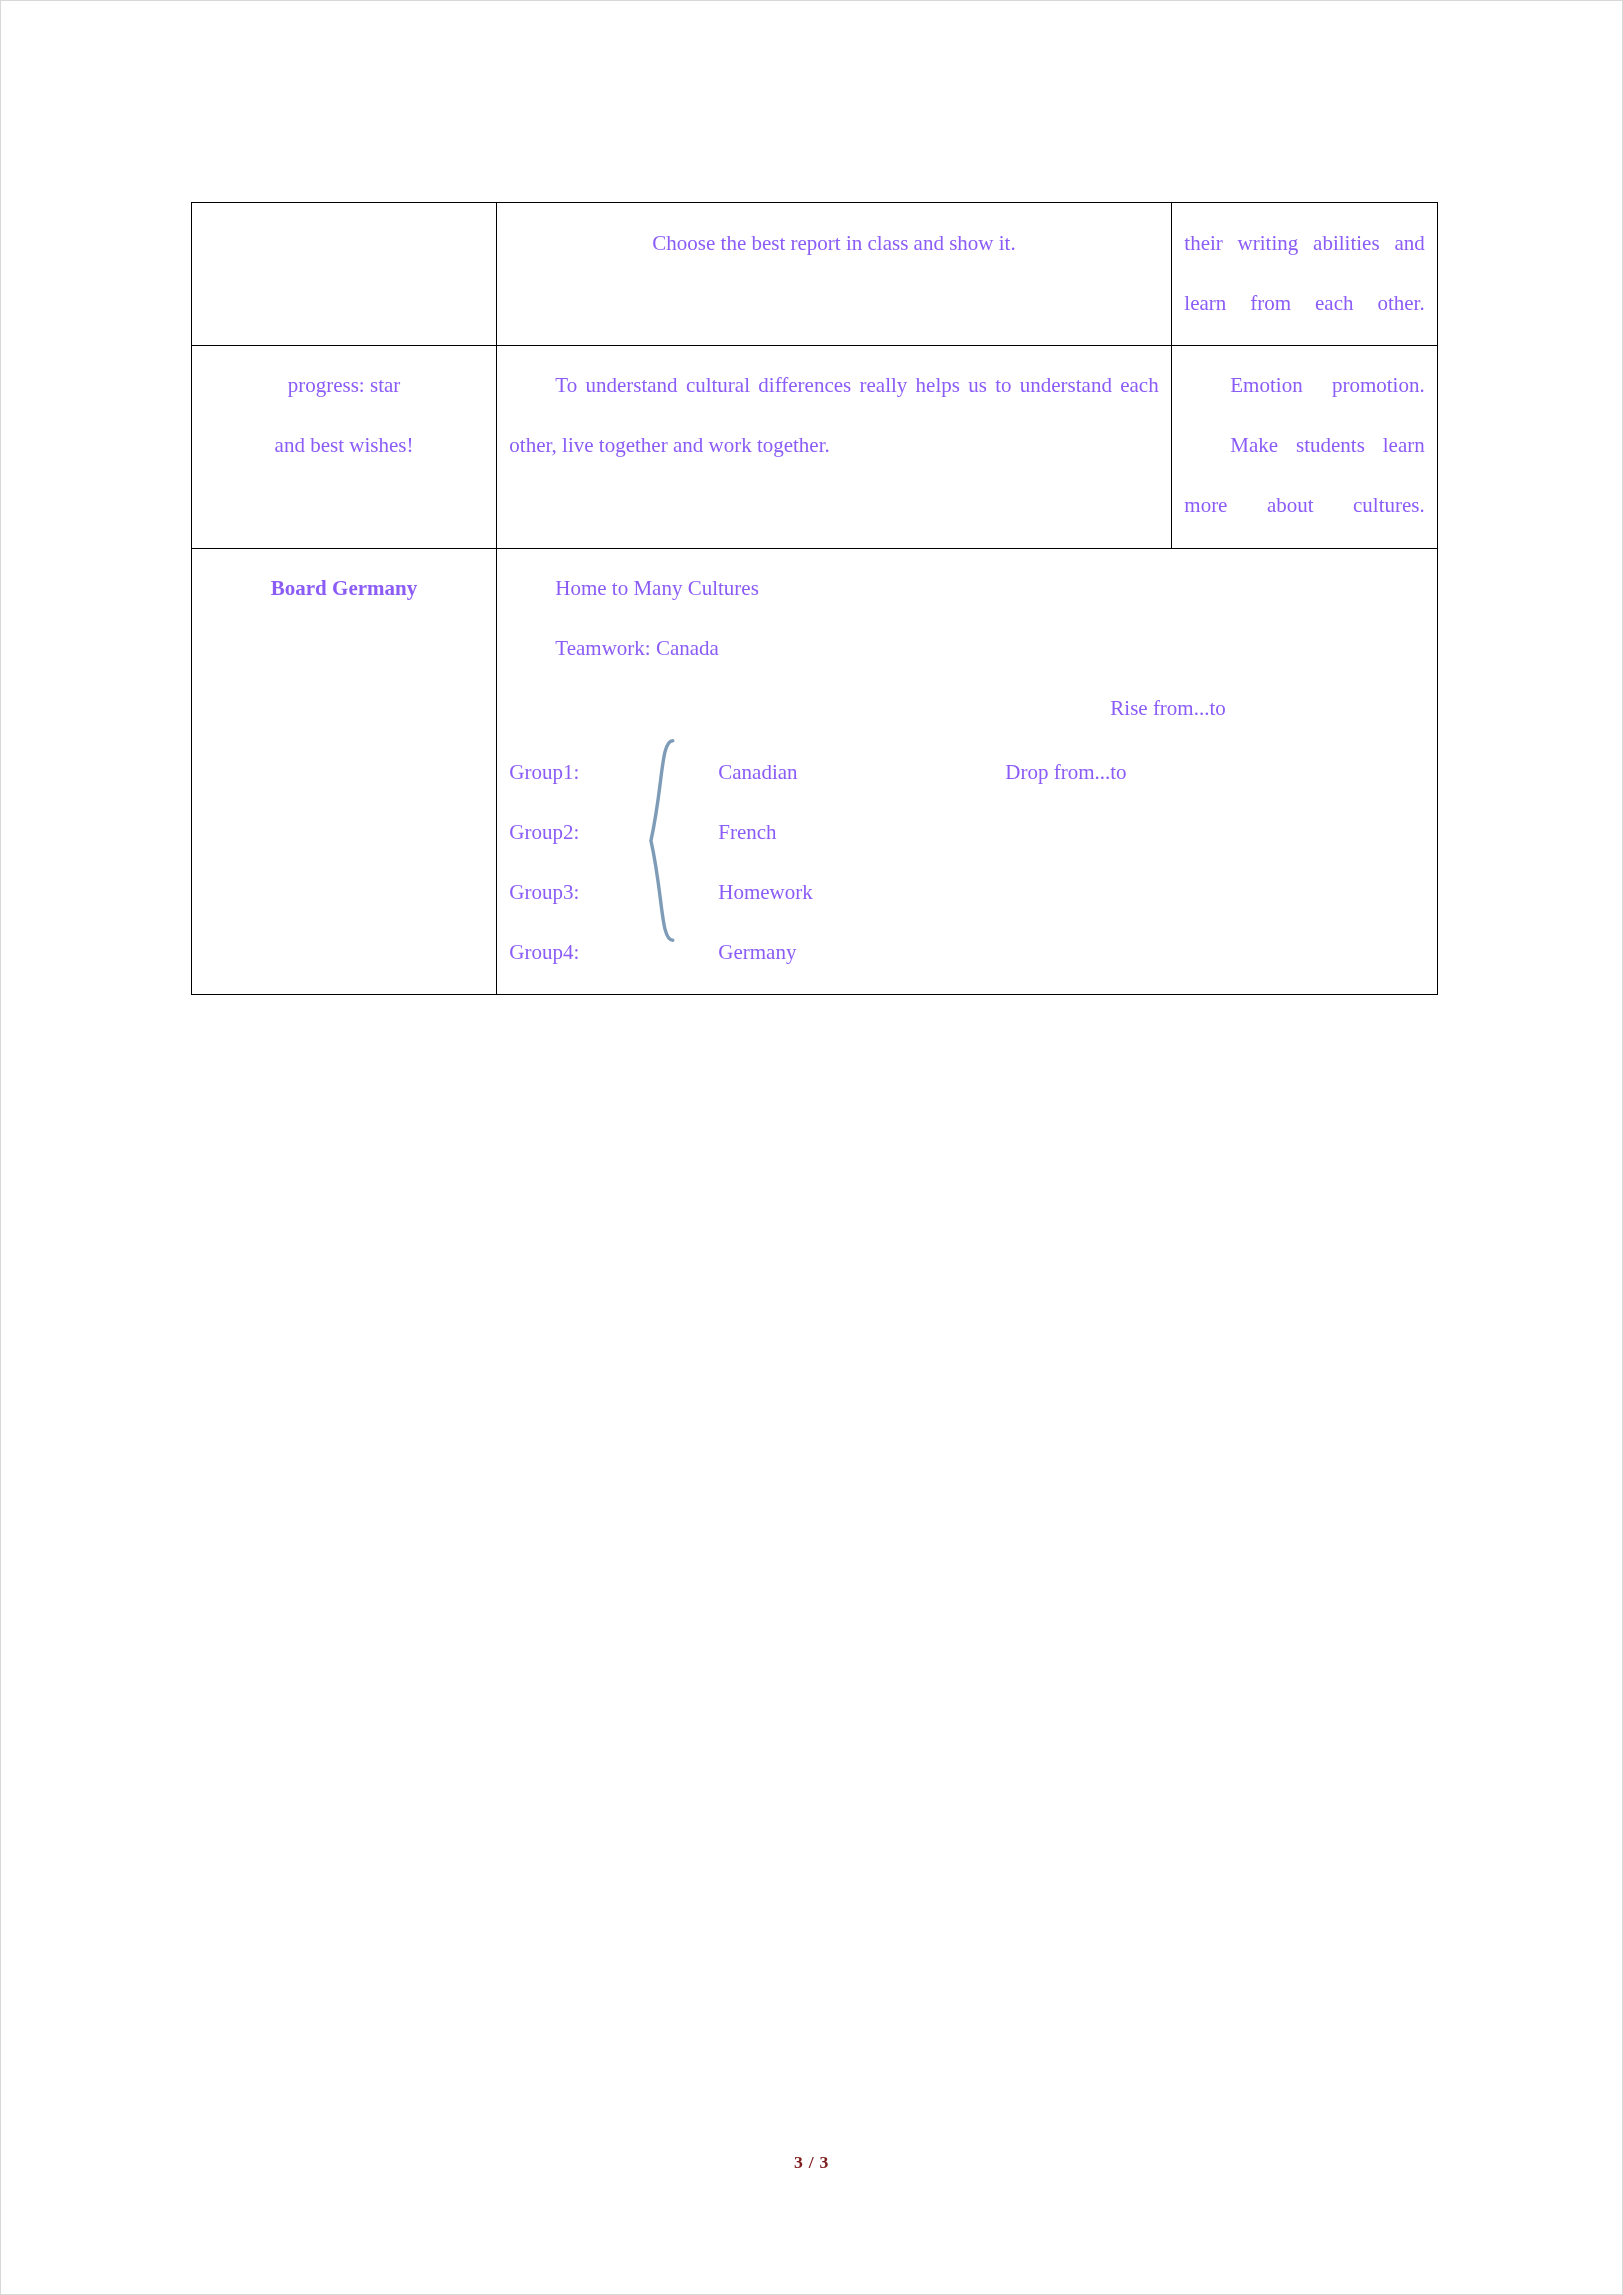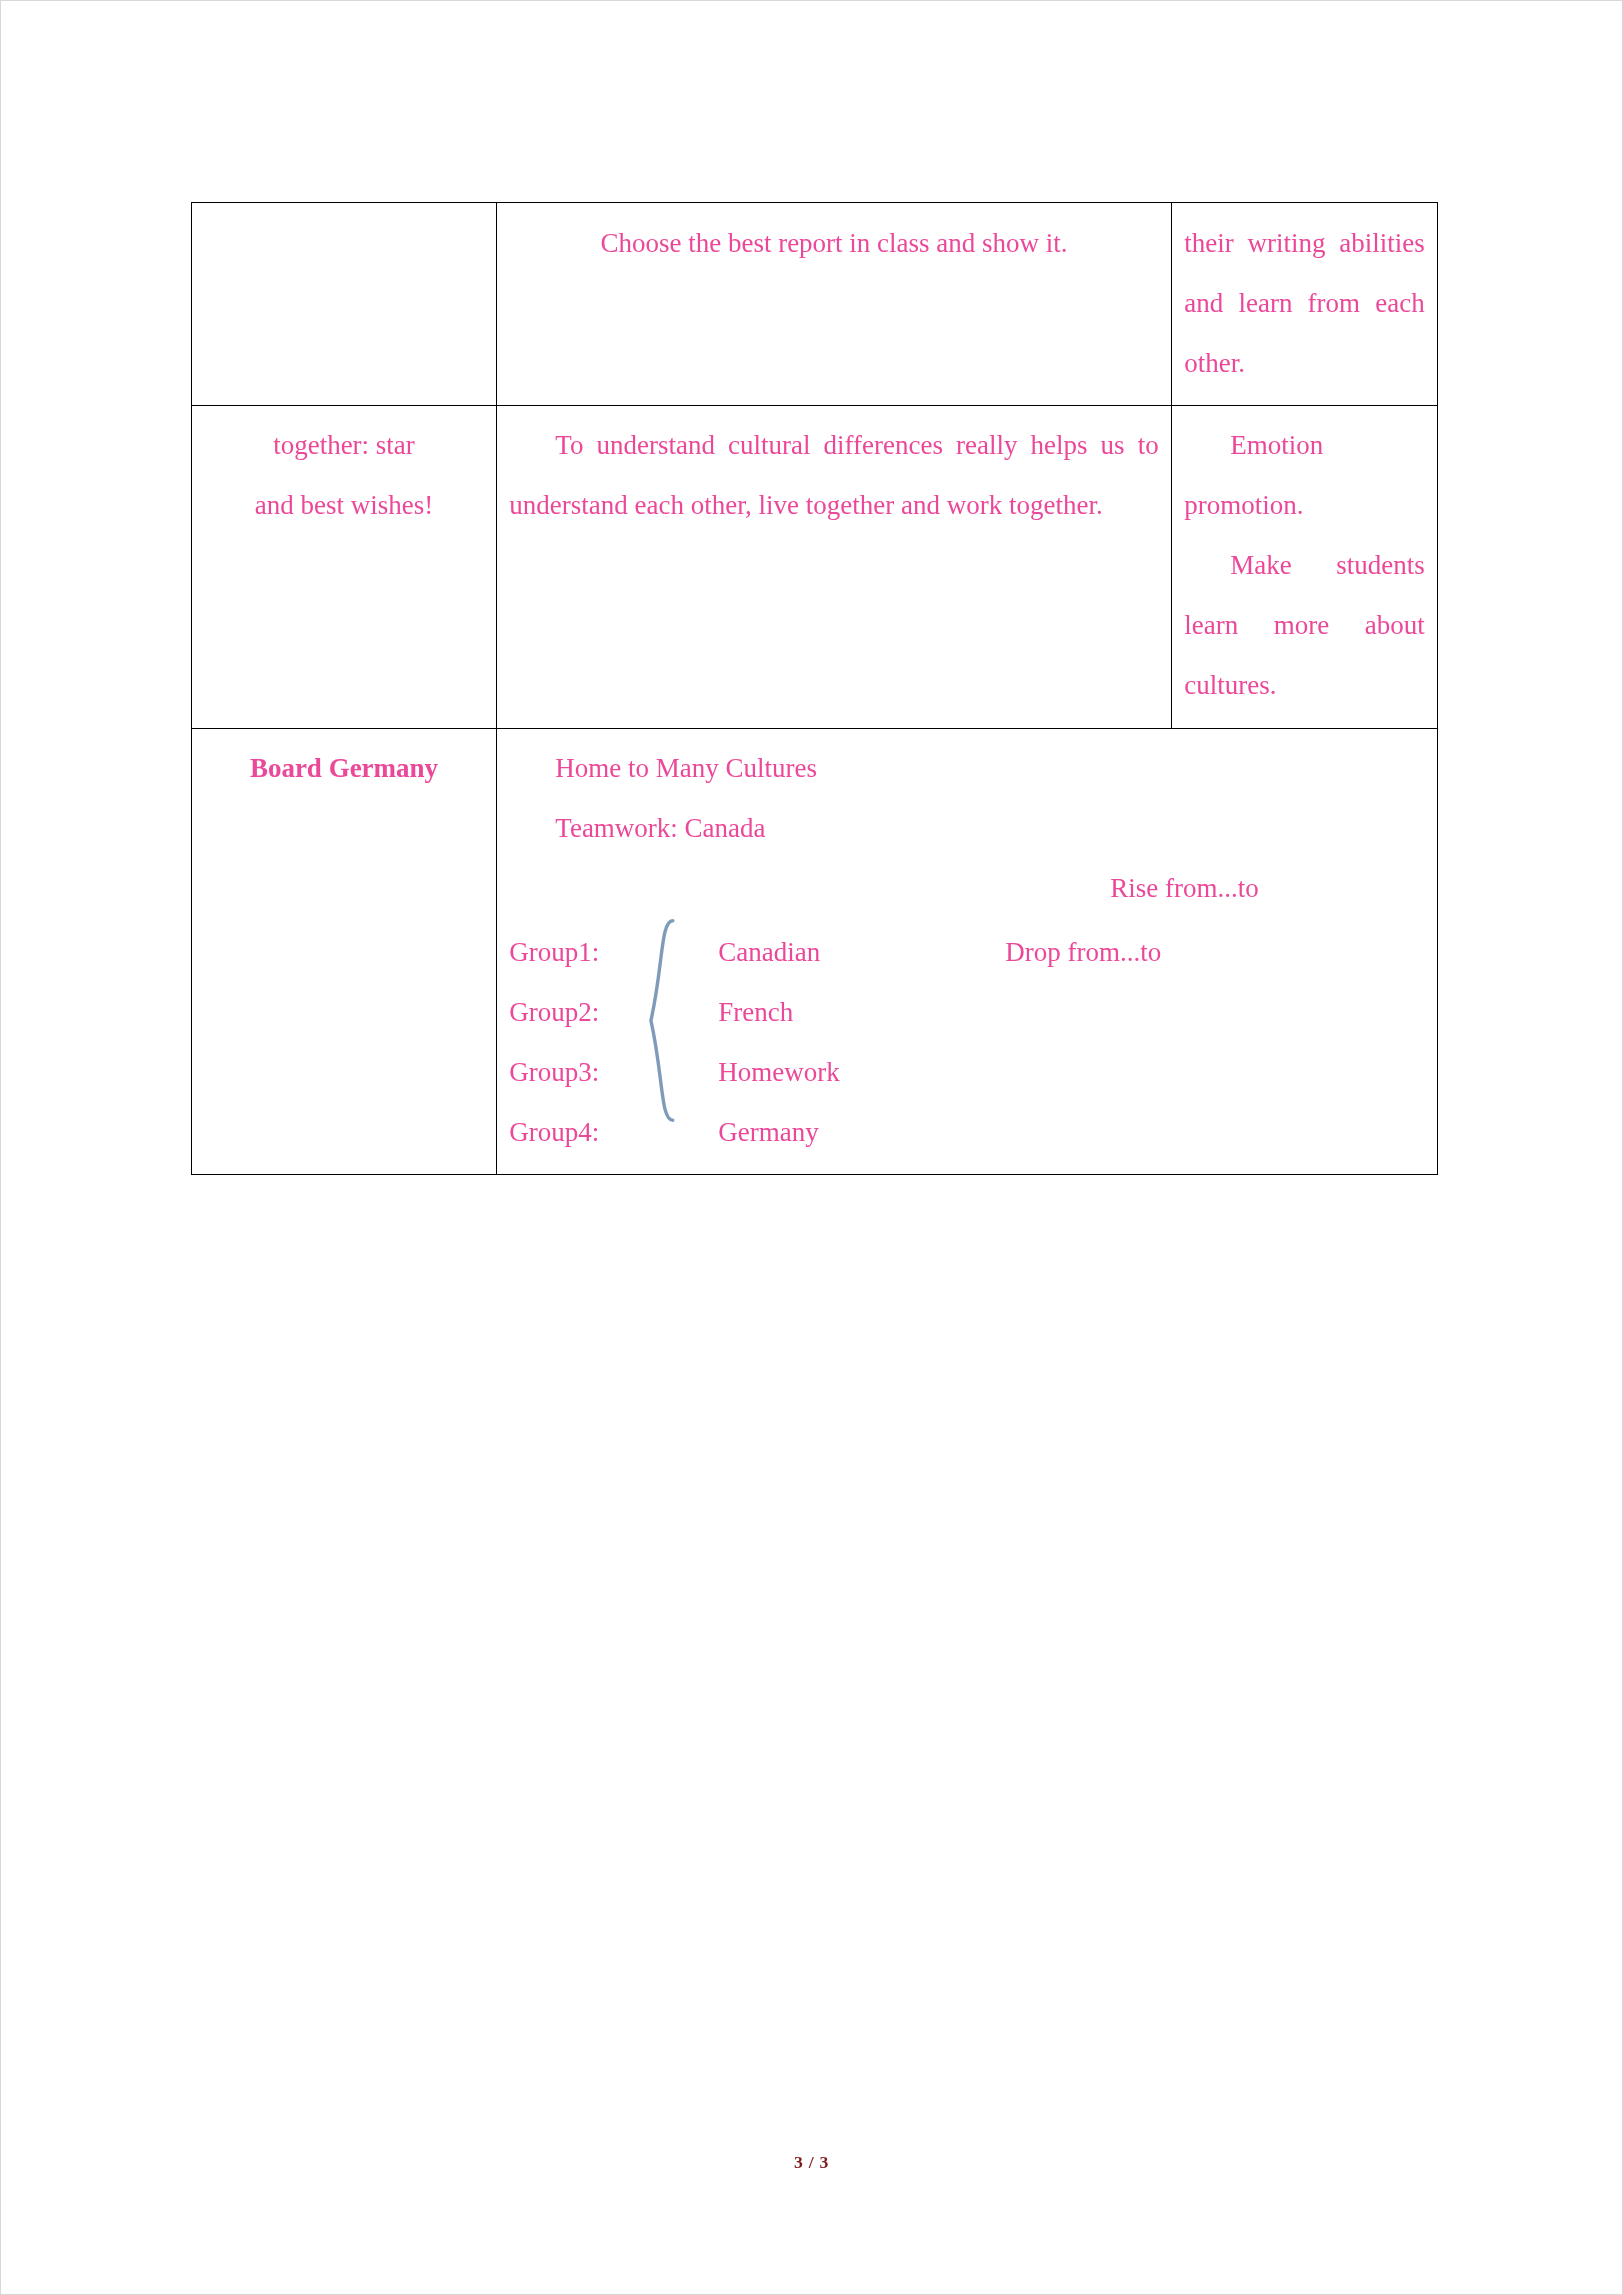--- a/index.html
+++ b/index.html
@@ -24,23 +24,23 @@
     left: 190px;
     top: 201px;
     width: 1246px;
     border-collapse: collapse;
     table-layout: fixed;
   }
   .doc-table td {
     border: 1.4px solid #000000;
     vertical-align: top;
     padding: 9.5px 12.3px 12.3px 12.3px;
-    font-size: 27px;
+    font-size: 21px;
     line-height: 60px;
-    color: #ec4899;
+    color: #8b5cf6;
   }
   .col-label { width: 305px; }
   .col-mid   { width: 675px; }
   .col-right { width: 266px; }
 
   .center { text-align: center; }
   .justify { text-align: justify; text-align-last: left; }
   .just-all { text-align: justify; text-align-last: justify; }
   .bold { font-weight: bold; }
   .indent { text-indent: 46px; }
@@ -126,21 +126,21 @@
         <td class="mid-cell center">
           <p>Choose the best report in class and show it.</p>
         </td>
         <td class="right-cell just-all">
           <p>their writing abilities and learn from each other.</p>
         </td>
       </tr>
 
       <tr>
         <td class="label-cell v-middle center">
-          <p>together:    star</p>
+          <p>progress:    star</p>
           <p>and best wishes!</p>
         </td>
         <td class="mid-cell v-middle justify indent">
           <p>To understand cultural differences really helps us to understand each other, live together and work together.</p>
         </td>
         <td class="right-cell just-all indent">
           <p>Emotion promotion.</p>
           <p>Make students learn more about cultures.</p>
         </td>
       </tr>

